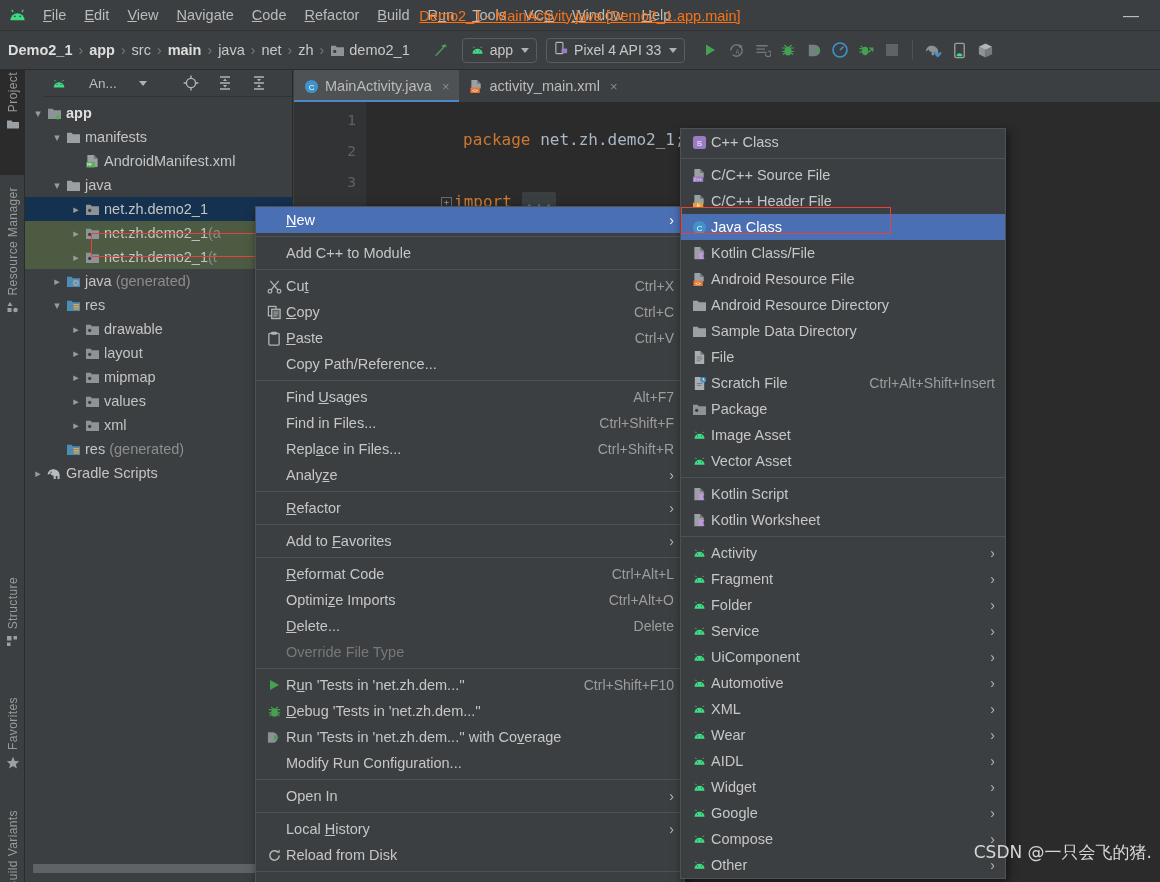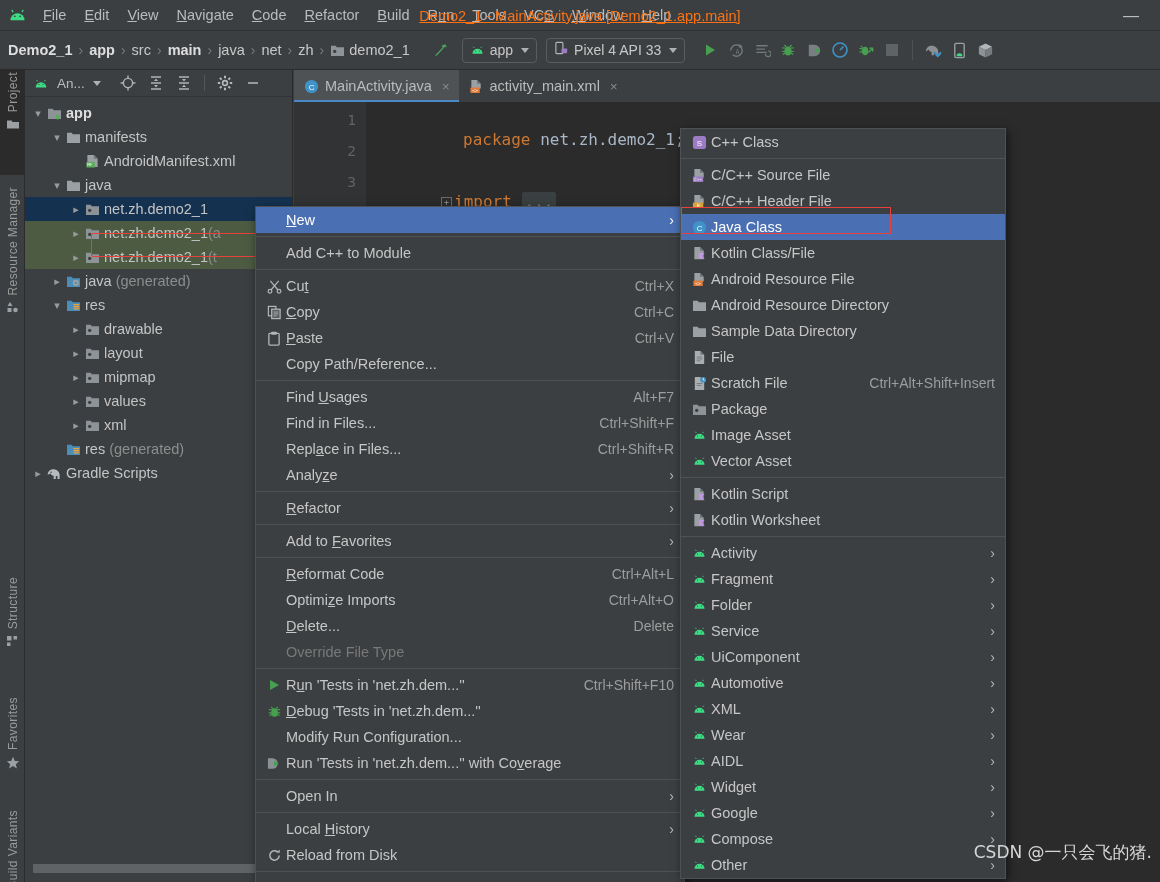--- a/index.html
+++ b/index.html
@@ -72,22 +72,23 @@
   }
   .vtab.active { background: #2b2b2b; }
   .vtab .vic { margin-top: 4px; }
 
   
   .projpanel {
     position: absolute; left: 25px; top: 70px; width: 268px; height: 812px;
     background: #3c3f41; border-right: 1px solid #2b2b2b;
   }
   .proj-toolbar {
-    height: 27px; display: flex; align-items: center; gap: 4px; padding-left: 6px;
+    height: 27px; display: flex; align-items: center; gap: 18px; padding-left: 6px;
     border-bottom: 1px solid #313335;
+    margin-left: 18px;
   }
   .proj-title { color: #bbbbbb; font-size: 13.5px; margin-left: 4px; }
   .proj-tb-btn { width: 24px; height: 22px; display: flex; align-items: center; justify-content: center; }
   .proj-tree {
     position: absolute; top: 28px; left: 0; right: 0; bottom: 26px;
     overflow: hidden; padding-top: 3px;
   }
   .trow {
     height: 24px; display: flex; align-items: center; color: #c4c4c4; font-size: 14.5px;
     white-space: nowrap; position: relative;
@@ -766,31 +767,31 @@
       <div class="mrow">
         <span class="mic">
           <svg width="15" height="15" viewBox="0 0 16 16">
             <ellipse cx="8" cy="9" rx="3.6" ry="4.6" fill="#46a04f"></ellipse>
             <path d="M2 6h3M11 6h3M2 9.5h3M11 9.5h3M2.8 12.6l2.4-1.6M13.2 12.6l-2.4-1.6M4.5 3l1.8 2M11.5 3l-1.8 2" stroke="#46a04f" stroke-width="1.2"></path>
           </svg>
         </span>
         <span class="mlabel"><u class="ak">D</u>ebug 'Tests in 'net.zh.dem...''</span>
       </div>
       <div class="mrow">
-        <span class="mic"></span>
-        <span class="mlabel">Modify Run Configuration...</span>
-      </div>
-      <div class="mrow">
         <span class="mic">
           <svg width="16" height="15" viewBox="0 0 17 16">
             <path d="M2 2.5h5a5.5 5.5 0 0 1 0 11H2z" fill="#8a9093"></path>
             <path d="M8.5 5 L13.5 8 L8.5 11z" fill="#46a04f"></path>
           </svg>
         </span>
         <span class="mlabel">Run 'Tests in 'net.zh.dem...'' with Co<u class="ak">v</u>erage</span>
+      </div>
+      <div class="mrow">
+        <span class="mic"></span>
+        <span class="mlabel">Modify Run Configuration...</span>
       </div>
       <div class="msep"></div>
       <div class="mrow">
         <span class="mic"></span>
         <span class="mlabel">Open In</span>
         <span class="msub">›</span>
       </div>
       <div class="msep"></div>
       <div class="mrow">
         <span class="mic"></span>

